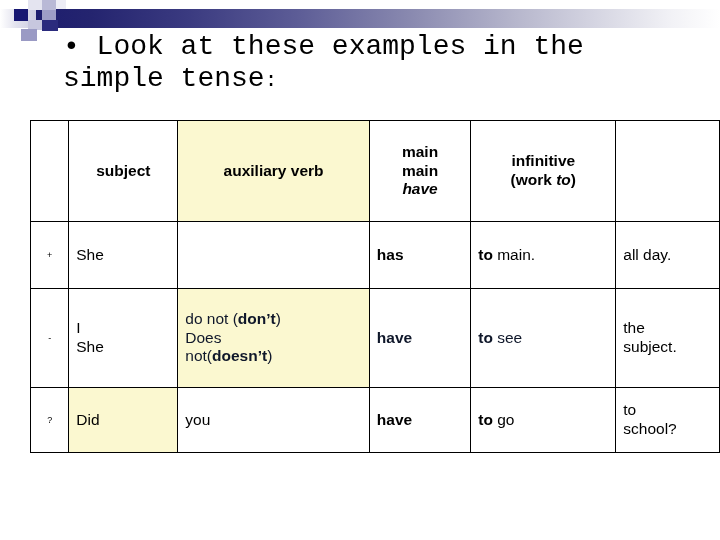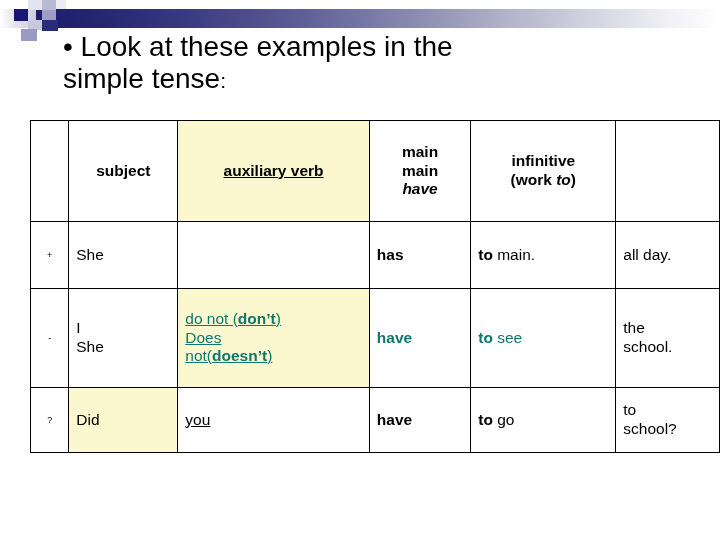--- a/index.html
+++ b/index.html
@@ -59,21 +59,21 @@
   .sq-lav-e  { left: 21px; top: 29px; width: 16px; height: 12px; background: #9a9ac4; }
   .sq-navy-b { left: 42px; top: 20px; width: 16px; height: 11px; background: #2b2b7d; }
   .sq-lav-f  { left: 56px; top: 0px;  width: 10px; height: 9px;  background: #ececf5; }
 
   
   .title {
     position: absolute;
     left: 63px;
     top: 31px;
     width: 620px;
-    font-family: Liberation Sans, sans-serif;
+    font-family: Liberation Mono, monospace;
     font-size: 28px;
     line-height: 1.15;
     color: #000000;
     white-space: pre-line;
   }
   .title .colon { font-size: 21px; }
 
   
   .tbl-wrap {
     position: absolute;
@@ -87,32 +87,32 @@
     color: #000000;
   }
   table.grid td {
     border: 1px solid #000000;
     padding: 4px 7px;
     vertical-align: middle;
     line-height: 1.22;
   }
   .c-mark { width: 26px;  text-align: center; font-size: 9px; padding: 0; }
   .c-subj { width: 100px; }
-  .c-aux  { width: 190px; text-decoration: underline; }
+  .c-aux  { width: 190px; }
   .c-main { width: 94px; border-radius: 9px;  }
   .c-inf  { width: 140px; }
   .c-tail { width: 94px;  }
 
   .hdr td { text-align: center; font-weight: bold; height: 92px; }
   .hdr .c-subj, .hdr .c-aux { vertical-align: middle; }
   .yellow { background: #fbf8d0; }
   .r1 td { height: 58px; }
   .r2 td { height: 90px; }
   .r3 td { height: 56px; }
-  .muted { color: #0f766e; }
+  .muted { color: #0f172a; }
   .b { font-weight: bold; }
   .i { font-style: italic; }
 </style>
 </head>
 <body>
 
 <div class="deco">
   <div class="sq sq-fade"></div>
   <div class="deco-bar"></div>
   <div class="sq sq-lav-a"></div>
@@ -164,21 +164,21 @@
     </td>
     <td class="c-aux yellow muted">
       <span>do not (</span><span class="b">don’t</span><span>)</span><br>
       <span>Does</span><br>
       <span>not(</span><span class="b">doesn’t</span><span>)</span>
     </td>
     <td class="c-main b muted">have</td>
     <td class="c-inf muted"><span class="b">to</span><span> see</span></td>
     <td class="c-tail">
       <span>the</span><br>
-      <span>school.</span>
+      <span>subject.</span>
     </td>
   </tr>
 
   <tr class="r3">
     <td class="c-mark">?</td>
     <td class="c-subj yellow">Did</td>
     <td class="c-aux">you</td>
     <td class="c-main b">have</td>
     <td class="c-inf"><span class="b">to</span><span> go</span></td>
     <td class="c-tail">

